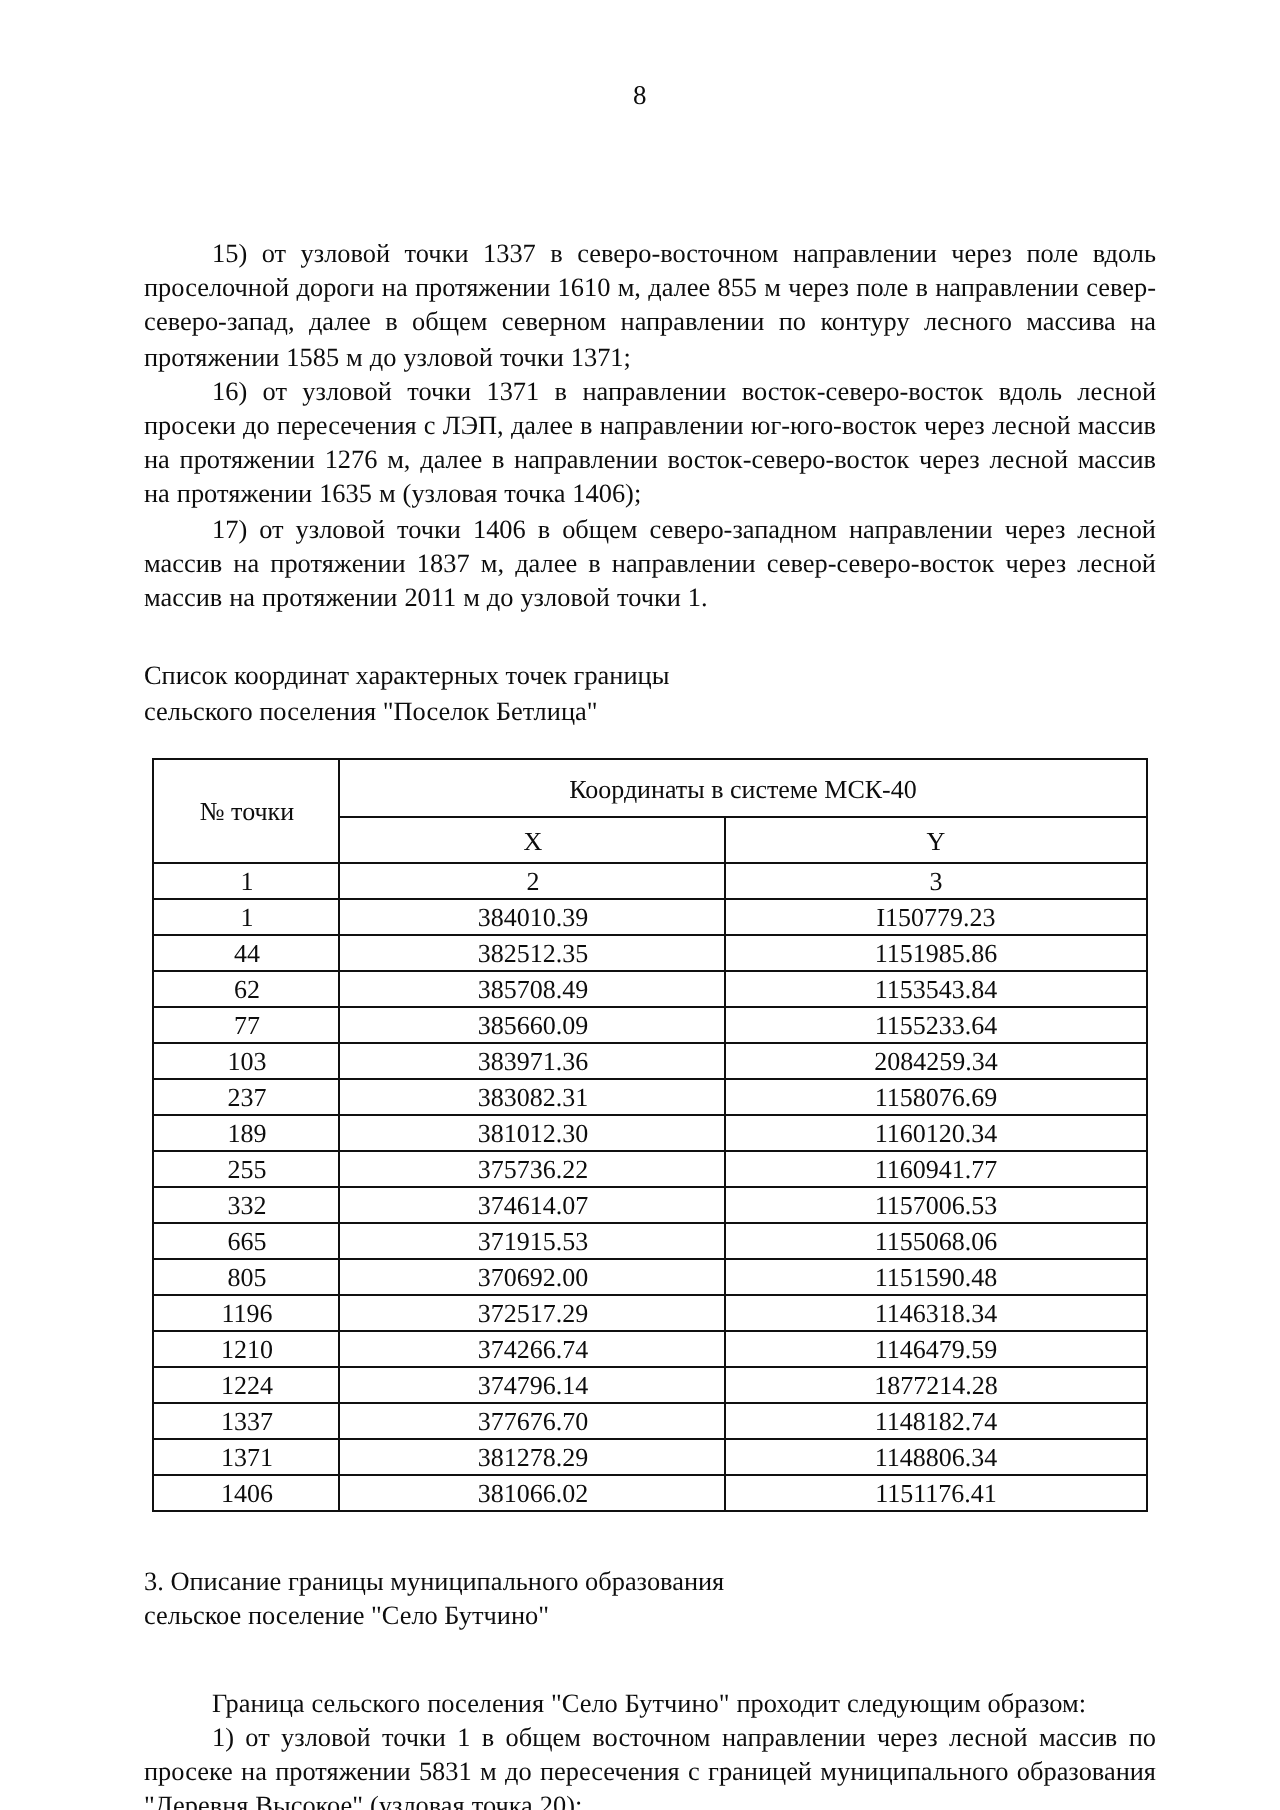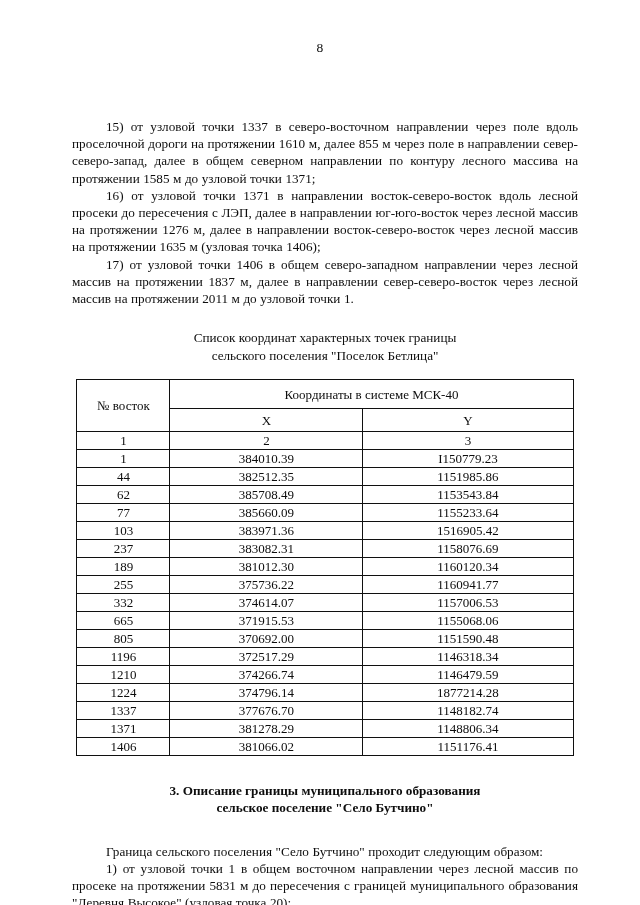--- a/index.html
+++ b/index.html
@@ -42,21 +42,21 @@
     line-height: 17.2px;
     text-align: justify;
     text-indent: 34px;
     text-justify: inter-word;
     word-spacing: 0.2px;
   }
   p.para + p.para {
     margin-top: 0px;
   }
   .center-title {
-    text-align: center;
+    text-align: left;
     font-size: 13.2px;
     line-height: 17.4px;
     margin: 0;
   }
   .title-block {
     margin-top: 22px;
   }
   
   .coord-table-wrap {
     margin-top: 15px;
@@ -89,21 +89,20 @@
     height: 22px;
   }
   col.c-no    { width: 93px; }
   col.c-x     { width: 193px; }
   col.c-y     { width: 210px; }
 
   .num-row td { font-size: 13px; }
 
   .section-block {
     margin-top: 26px;
-    font-weight: bold;
   }
   .desc-block {
     margin-top: 26px;
   }
   .desc-block p.para {
     margin: 0;
   }
 </style>
 </head>
 <body>
@@ -125,21 +124,21 @@
 
     <div class="coord-table-wrap">
       <table class="coord">
         <colgroup>
           <col class="c-no">
           <col class="c-x">
           <col class="c-y">
         </colgroup>
         <thead>
           <tr>
-            <th class="hdr-no" rowspan="2">№ восток</th>
+            <th class="hdr-no" rowspan="2">№ точки</th>
             <th class="hdr-span" colspan="2">Координаты в системе МСК-40</th>
           </tr>
           <tr>
             <th class="hdr-xy">X</th>
             <th class="hdr-xy">Y</th>
           </tr>
         </thead>
         <tbody>
           <tr class="num-row">
             <td>1</td>
@@ -162,21 +161,21 @@
             <td>1153543.84</td>
           </tr>
           <tr>
             <td>77</td>
             <td>385660.09</td>
             <td>1155233.64</td>
           </tr>
           <tr>
             <td>103</td>
             <td>383971.36</td>
-            <td>1516905.42</td>
+            <td>2084259.34</td>
           </tr>
           <tr>
             <td>237</td>
             <td>383082.31</td>
             <td>1158076.69</td>
           </tr>
           <tr>
             <td>189</td>
             <td>381012.30</td>
             <td>1160120.34</td>

